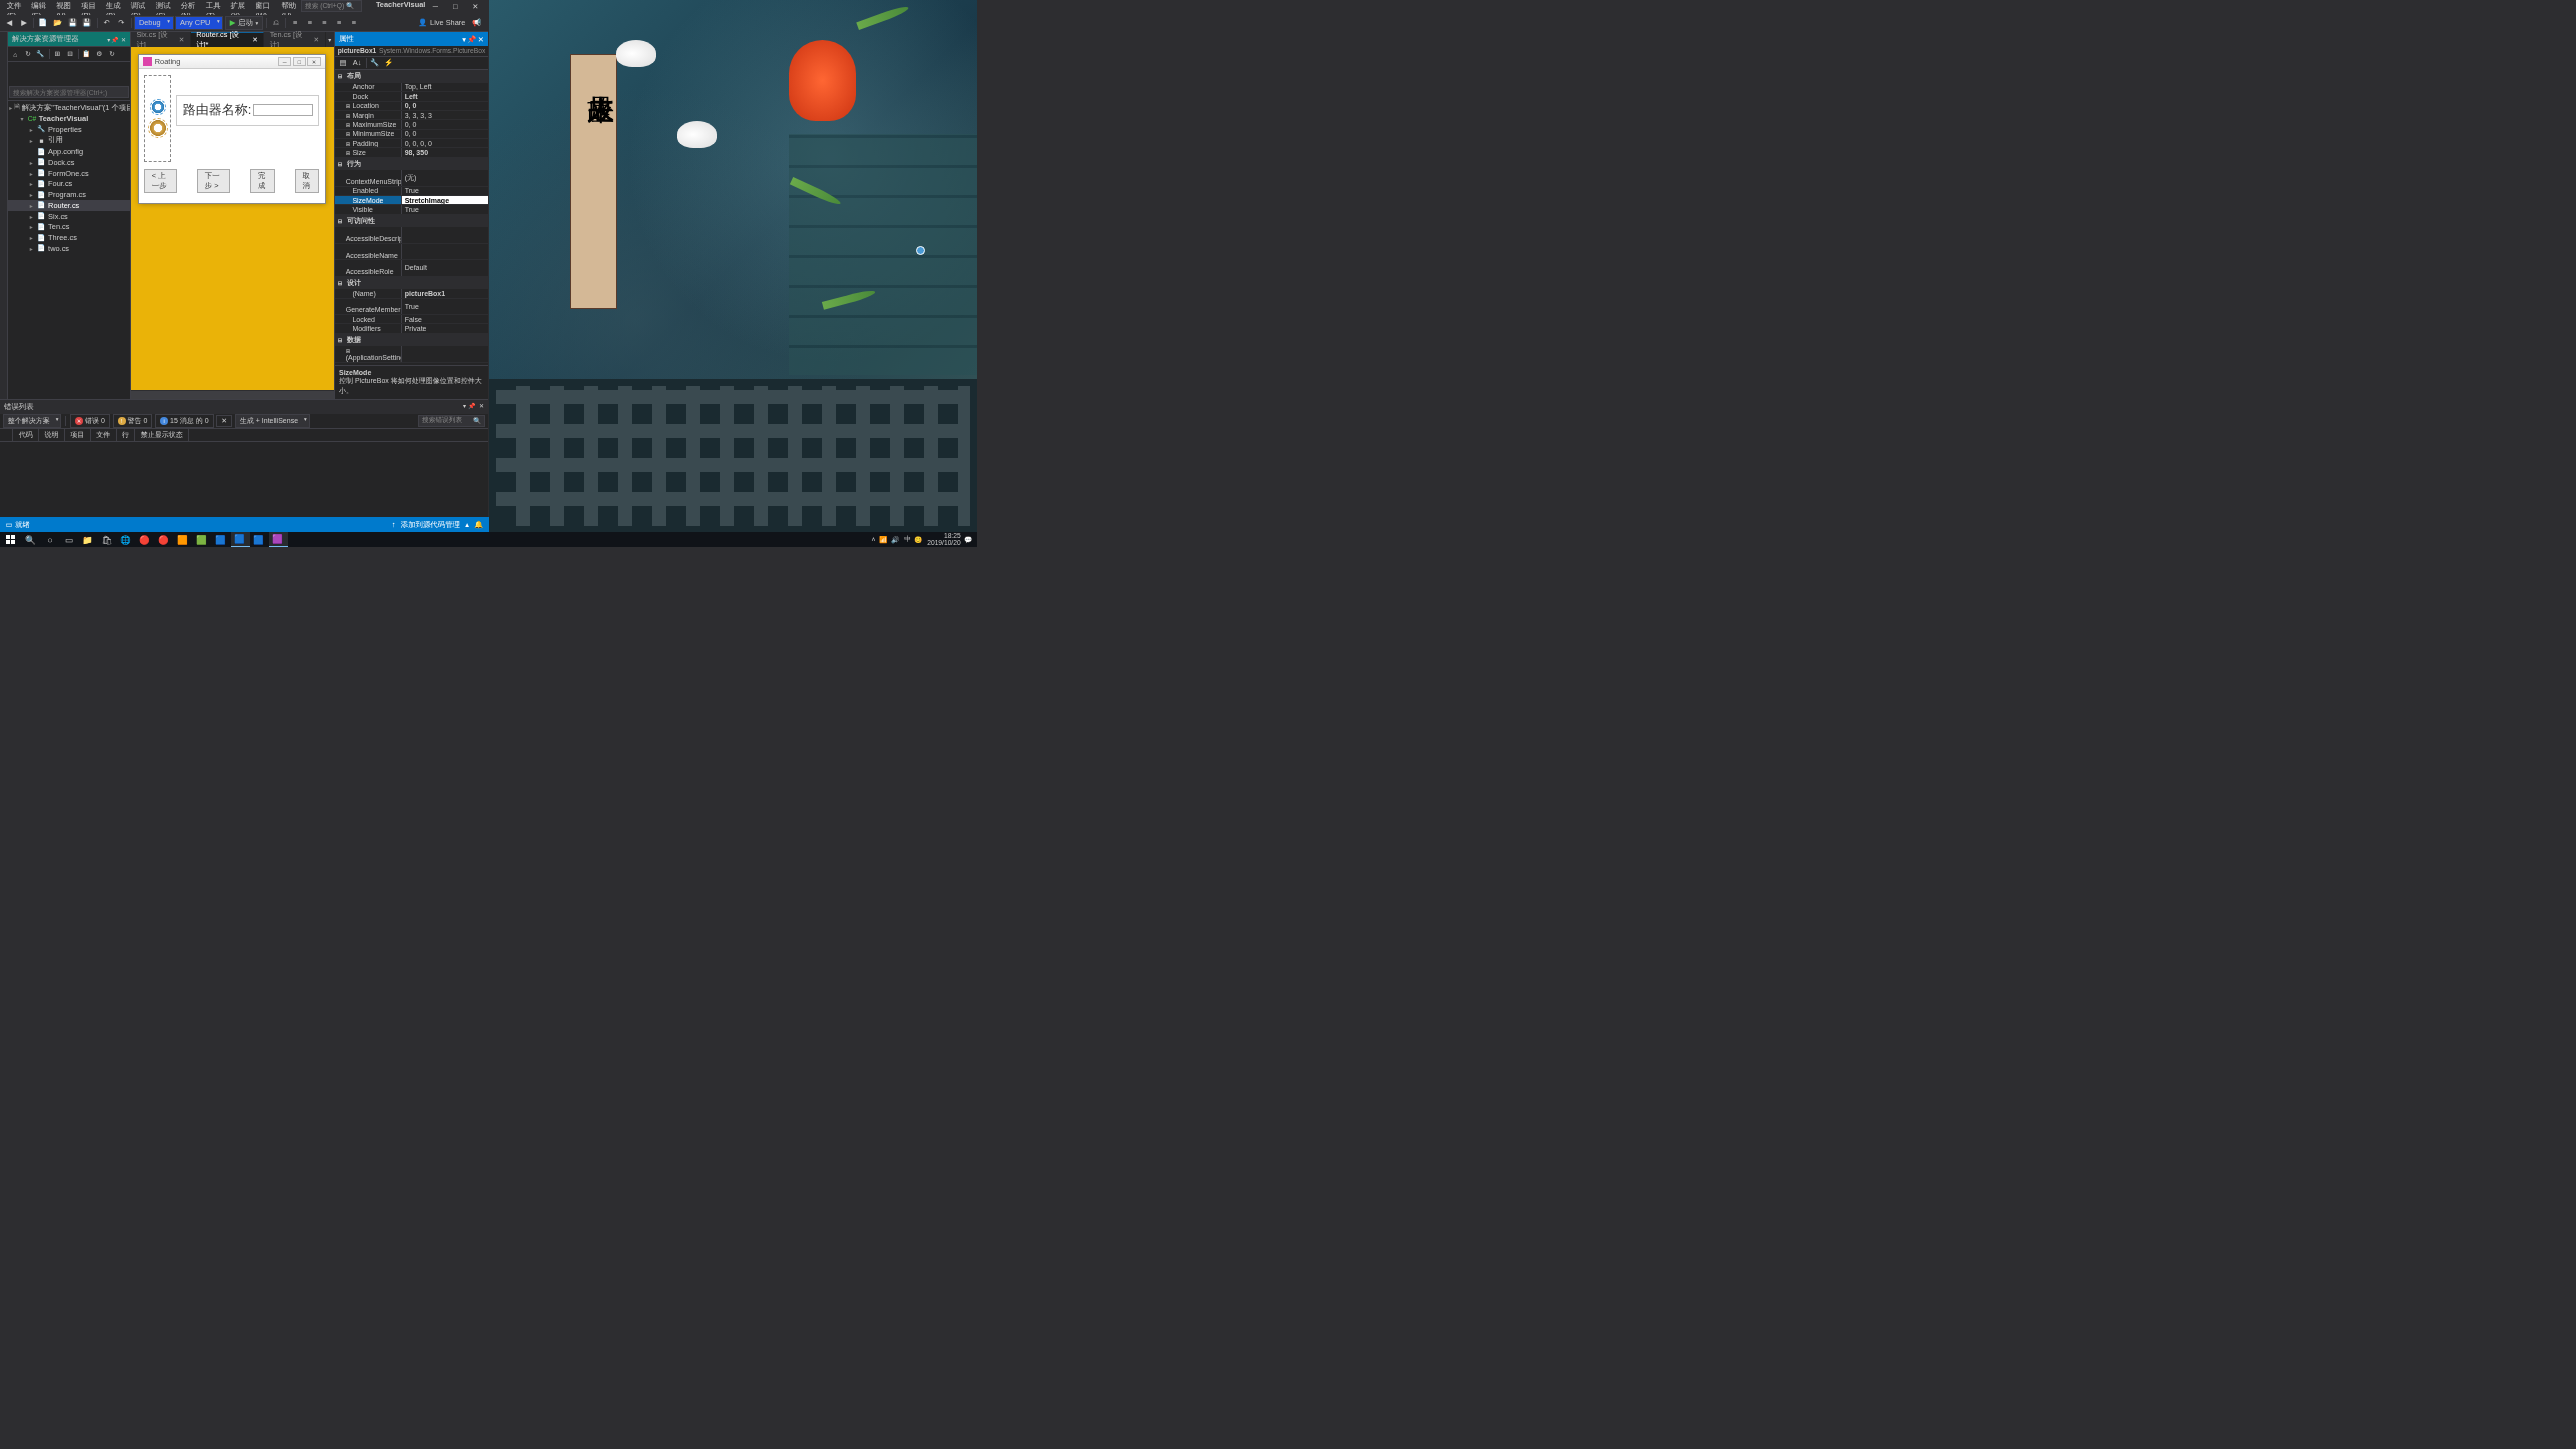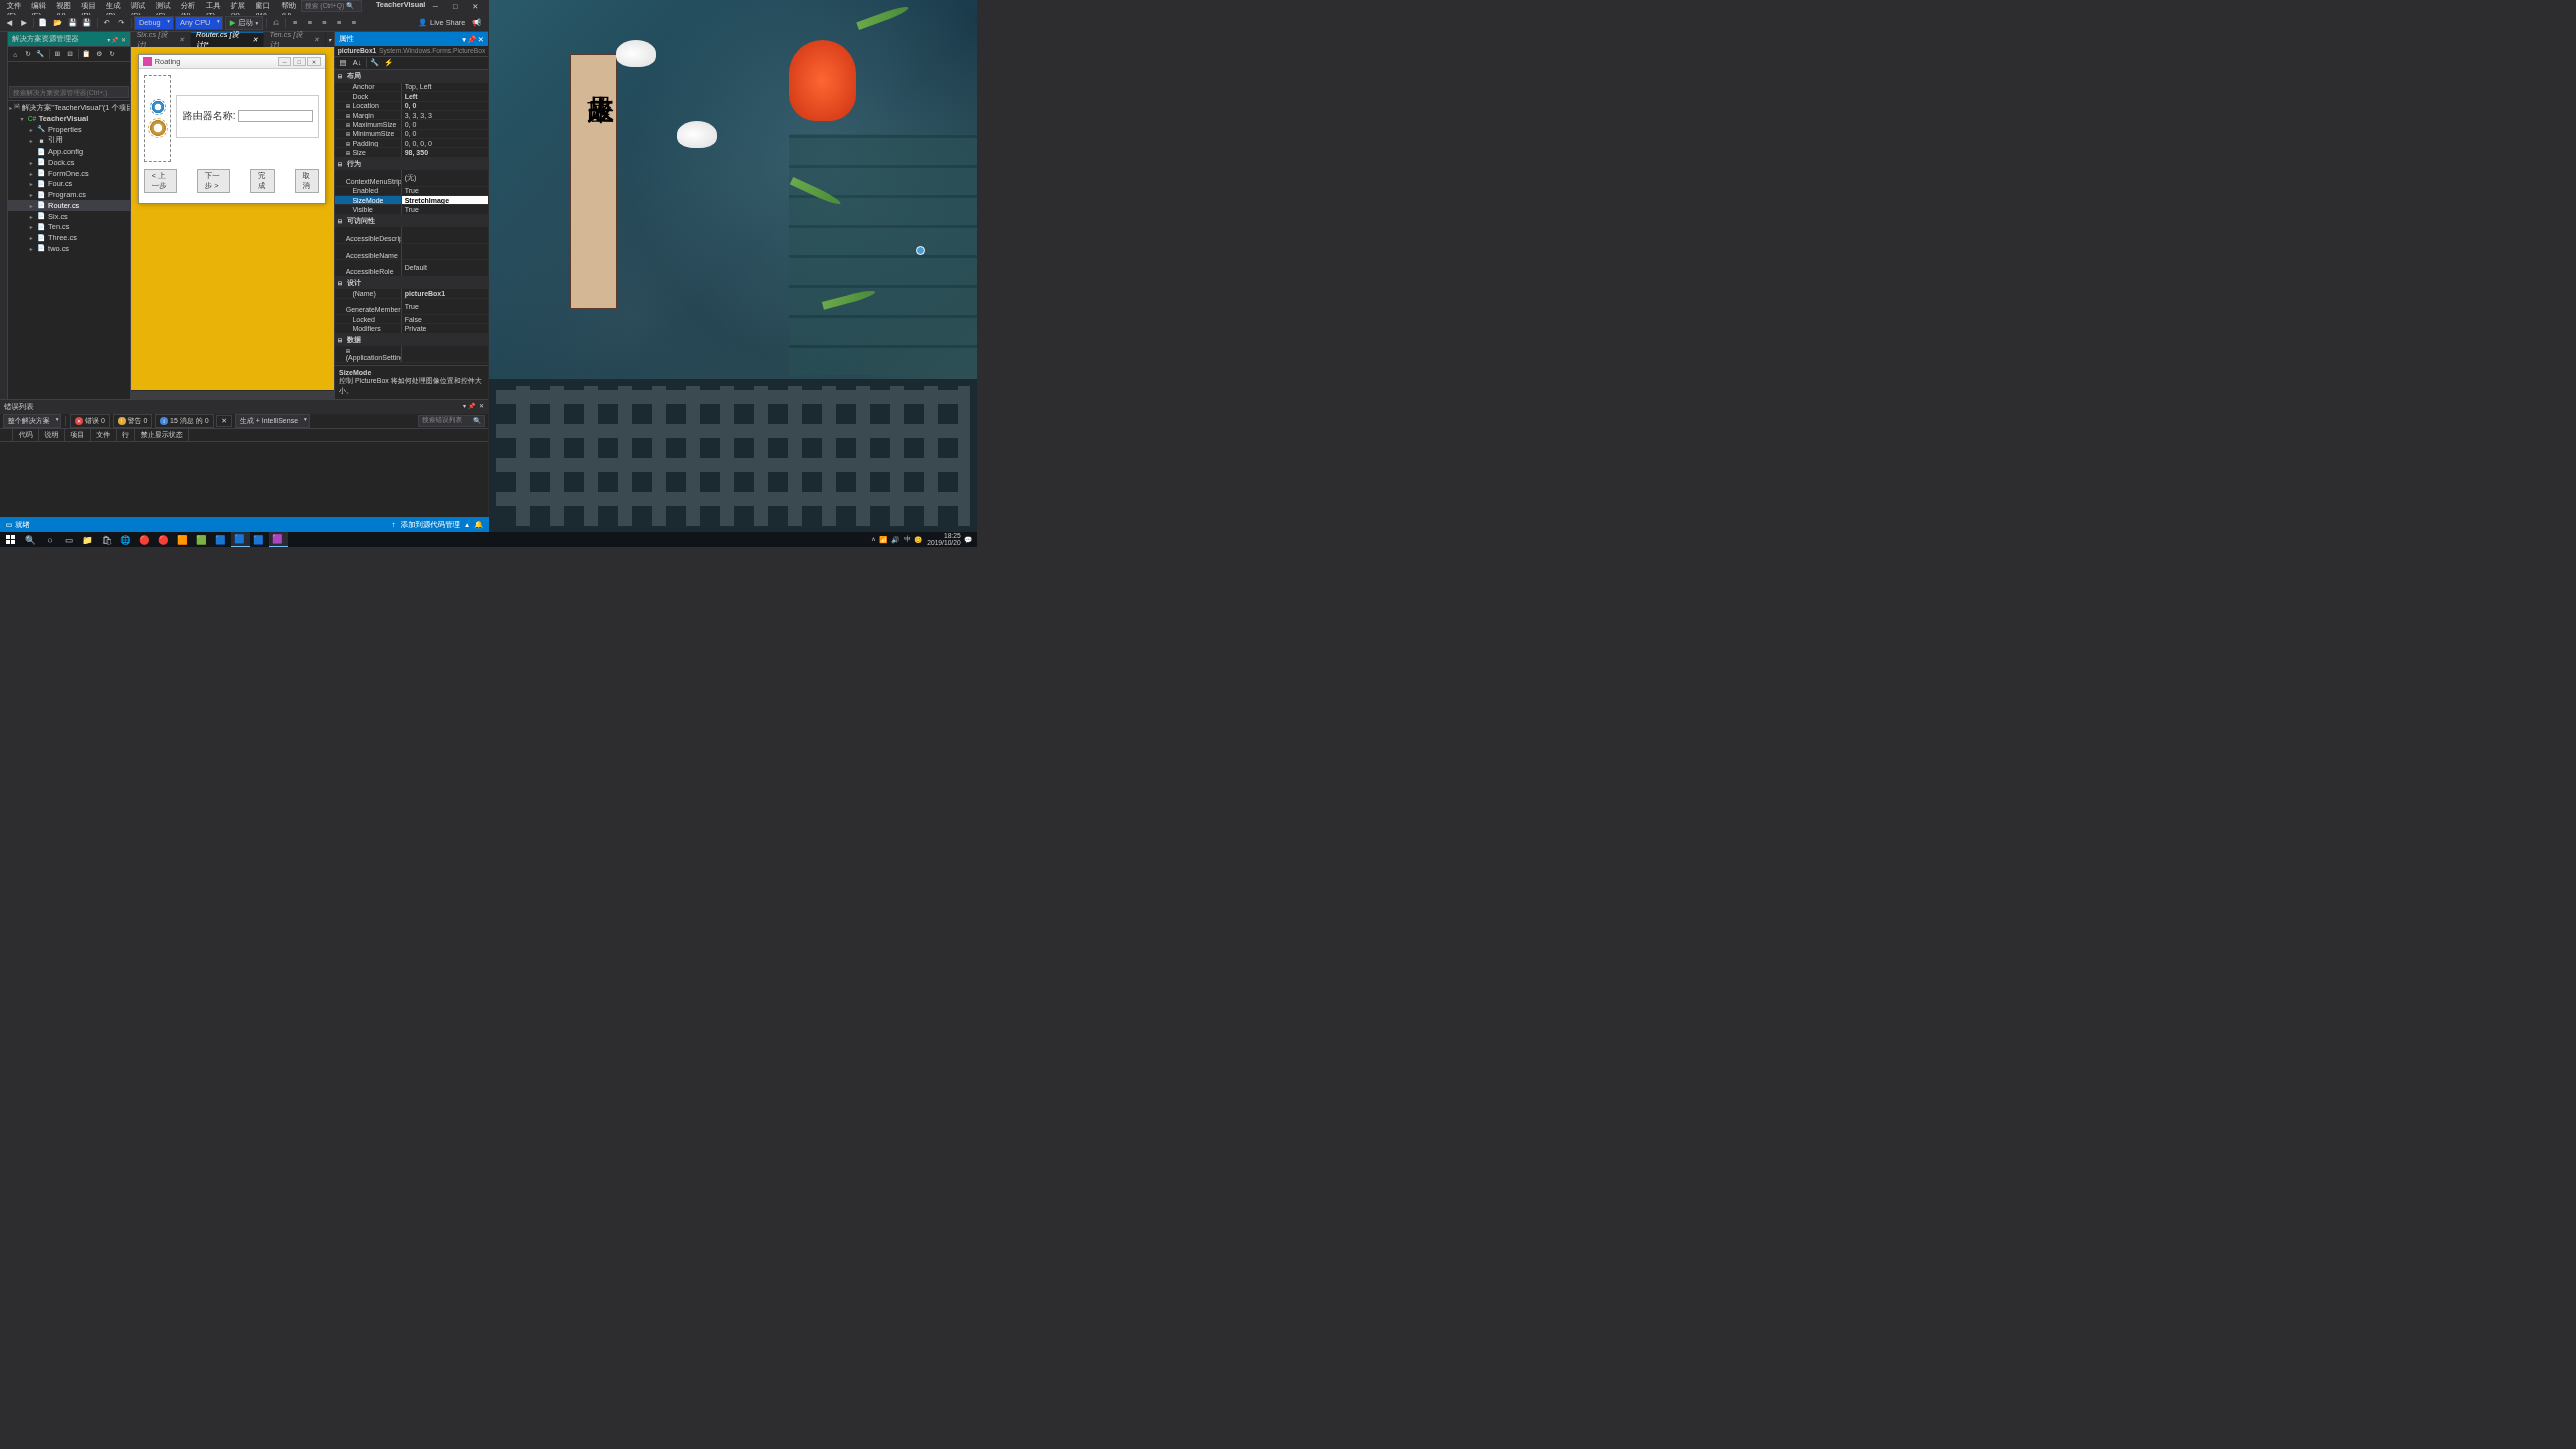--- a/index.html
+++ b/index.html
@@ -61,39 +61,39 @@
 .tree { flex: 1; overflow: auto; padding: 1.3px 0; font-size: 7.4px; }
 .tree-item { display: flex; align-items: center; padding: 0.7px 1.3px; gap: 2px; white-space: nowrap; }
 .tree-item.selected { background: #3f3f46; color: #fff; }
 .tree-toggle { width: 6.7px; font-size: 6px; color: #888; text-align: center; }
 .tree-icon { width: 9.4px; height: 9.4px; display: inline-flex; align-items: center; justify-content: center; font-size: 6.7px; }
 .indent-1 { padding-left: 10.7px; }
 .indent-2 { padding-left: 20px; }
 
 
 .editor-area { flex: 1; display: flex; flex-direction: column; background: #1e1e1e; min-width: 0; }
-.tabs { height: 14.8px; background: #2d2d30; display: flex; align-items: stretch; font-size: 7.4px; font-style: italic; }
+.tabs { height: 14.8px; background: #2d2d30; display: flex; align-items: stretch; font-size: 7.4px; }
 .tab { padding: 2px 5.4px; display: flex; align-items: center; gap: 4px; border-right: 0.7px solid #252526; color: #969696; background: #2d2d30; }
 .tab.active { background: #1e1e1e; color: #fff; border-top: 0.7px solid #0e639c; }
 .tab-close { font-size: 6.7px; }
 .tabs-right { margin-left: auto; display: flex; align-items: center; padding: 0 2.7px; }
 
 
 .designer { flex: 1; background: #eab308; overflow: auto; position: relative; padding: 6.7px; }
 .form-window { width: 188px; background: #f0f0f0; border: 0.7px solid #888; box-shadow: 1.3px 1.3px 5.4px rgba(0,0,0,0.3); position: relative; }
 .form-titlebar { height: 14.8px; background: linear-gradient(#fdfdfd, #ebebeb); border-bottom: 0.7px solid #ccc; display: flex; align-items: center; padding: 0 4px; font-size: 7.4px; color: #444; }
 .form-titlebar-icon { width: 9.4px; height: 9.4px; background: #d4a; margin-right: 2.7px; }
 .form-win-btns { margin-left: auto; display: flex; gap: 1.3px; }
 .form-win-btn { width: 13.4px; height: 9.4px; border: 0.7px solid #bbb; background: #eee; font-size: 5.4px; display: flex; align-items: center; justify-content: center; }
 .form-body { padding: 5.4px; background: #fff; }
 .form-row-top { display: flex; gap: 5.4px; }
 .gear-box { width: 27px; height: 87px; background: #fff; border: 0.7px dashed #888; display: flex; flex-direction: column; align-items: center; justify-content: center; gap: 2.7px; }
 .gear1 { width: 16px; height: 16px; border-radius: 50%; background: radial-gradient(circle, #fff 30%, #4a9ad4 35%, #2a7ab4 60%, transparent 65%); border: 1.3px dashed #4a9ad4; }
 .gear2 { width: 20px; height: 20px; border-radius: 50%; background: radial-gradient(circle, #fff 30%, #d4a44a 35%, #b4842a 60%, transparent 65%); border: 1.3px dashed #d4a44a; }
-.form-groupbox { flex: 1; border: 0.7px solid #ccc; height: 43px; margin-top: 20px; display: flex; align-items: center; padding: 0 5.4px; gap: 2px; font-size: 10px; color: #333; }
+.form-groupbox { flex: 1; border: 0.7px solid #ccc; height: 31px; margin-top: 20px; display: flex; align-items: center; padding: 0 5.4px; gap: 2px; font-size: 13px; color: #333; }
 .form-textbox { flex: 1; height: 12px; border: 0.7px solid #aaa; background: #fff; }
 .form-buttons { display: flex; justify-content: center; gap: 20px; padding: 6.7px 0 4px; }
 .form-btn { padding: 1.3px 6.7px; background: #e8e8e8; border: 0.7px solid #aaa; font-size: 7.4px; color: #333; }
 .scrollbar-h { height: 9.4px; background: #3e3e42; border-top: 0.7px solid #2d2d30; }
 
 
 .props-panel { width: 154px; background: #252526; display: flex; flex-direction: column; border-left: 0.7px solid #3f3f46; }
 .props-header { background: #007acc; color: #fff; padding: 2px 4px; display: flex; align-items: center; font-size: 7.4px; }
 .props-header .pin { margin-left: auto; display: flex; gap: 1.3px; }
 .props-obj { padding: 1.3px 2.7px; font-size: 6.7px; border-bottom: 0.7px solid #3f3f46; display: flex; gap: 2.7px; }

